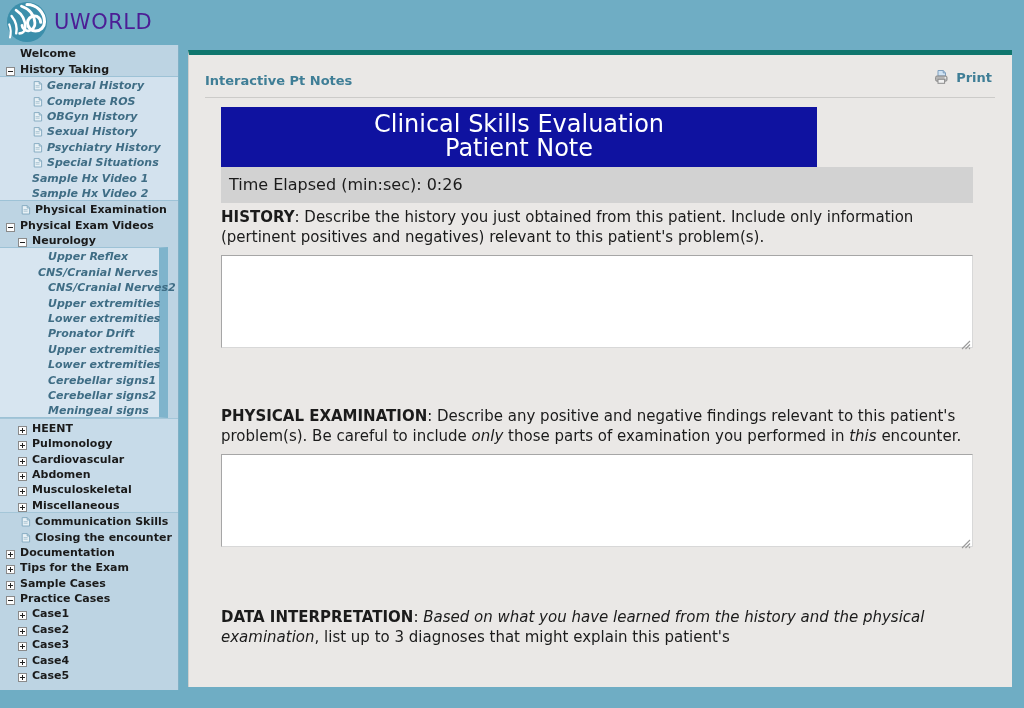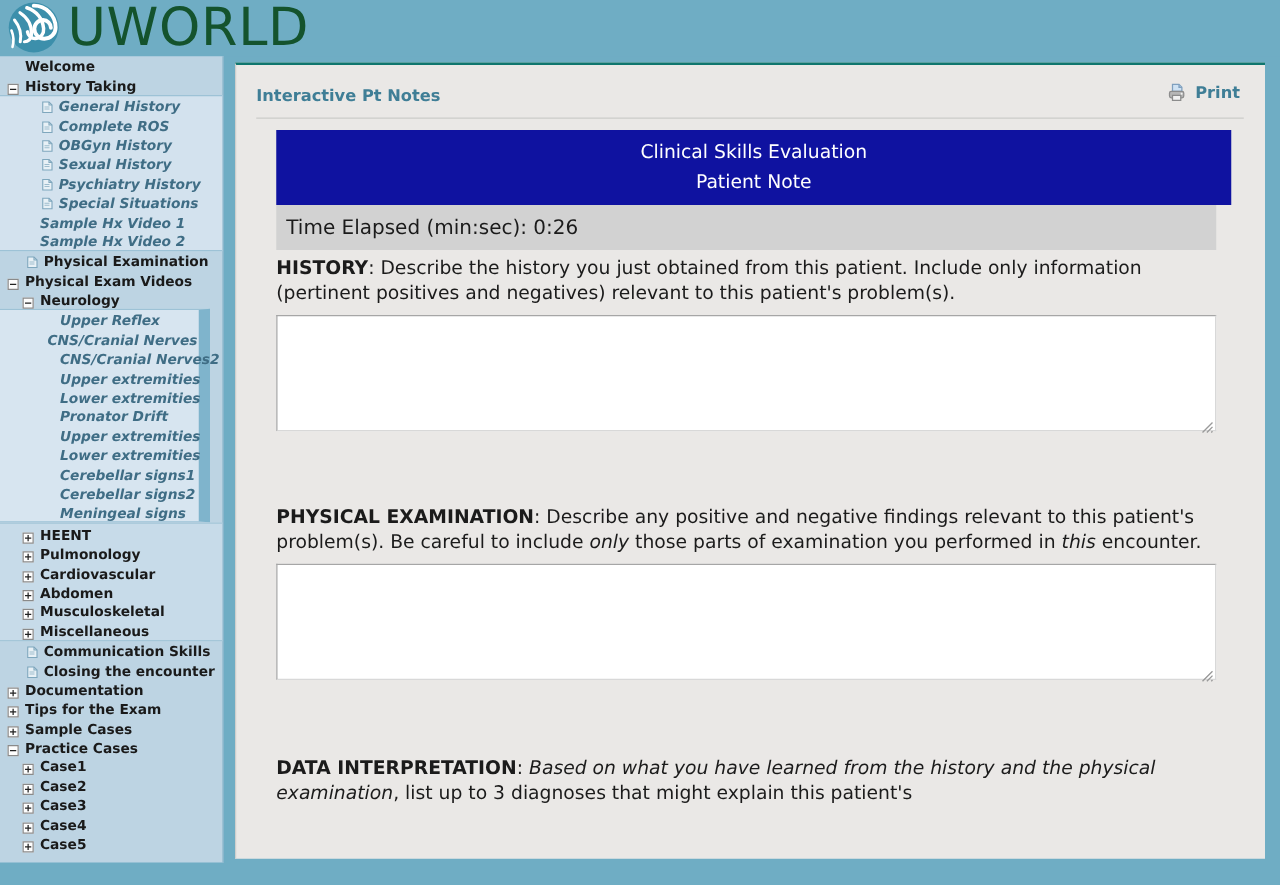--- a/index.html
+++ b/index.html
@@ -17,21 +17,21 @@
   .topbar {
     position: absolute; left: 0; top: 0; width: 1024px; height: 45px;
     background: #6fadc4;
   }
   .logo-wrap {
     position: absolute; left: 6px; top: 1px;
     display: flex; align-items: center; gap: 6px;
   }
   .logo-mark { width: 42px; height: 42px; display: block; }
   .logo-text {
-    font-size: 42px; color: #14532d; letter-spacing: .5px;
+    font-size: 21px; color: #4c1d95; letter-spacing: .5px;
     font-family: "DejaVu Sans", "Liberation Sans", sans-serif;
     font-weight: 400; line-height: 42px;
   }
 
   
   .sidebar {
     position: absolute; left: 0; top: 45px; width: 179px; height: 645px;
     background: #bdd4e3;
     border-right: 1px solid #7fb0c6;
     font-size: 11px;
@@ -79,21 +79,21 @@
     border-top: 1px solid #a4c6d8;
     border-bottom: 1px solid #a4c6d8;
   }
 
   
   .content {
     position: absolute; left: 188px; top: 50px;
     width: 824px; height: 637px;
     background: #eae8e6;
     border-left: 1px solid #cfcfcd;
-    border-top: 2px solid #0f766e;
+    border-top: 5px solid #0f766e;
     overflow: hidden;
   }
   .content-head {
     position: relative; height: 42px;
     padding: 0 18px 0 16px;
   }
   .page-title {
     position: absolute; left: 16px; top: 18px;
     font-size: 13px; font-weight: bold; color: #3f7e96;
   }
@@ -104,23 +104,23 @@
   }
   .print-label { font-size: 13px; font-weight: bold; color: #3f7e96; }
   .head-rule {
     position: absolute; left: 16px; top: 42px; width: 790px;
     height: 1px; background: #cccbc9;
   }
 
   .note-area { padding: 10px 0 0 32px; }
 
   .note-banner {
-    width: 764px; background: #0f12a0;
+    width: 596px; background: #0f12a0;
     color: #ffffff; text-align: center;
-    font-size: 15px; line-height: 24px;
+    font-size: 24px; line-height: 24px;
     padding: 5px 0 7px;
   }
   .timebar {
     width: 752px; background: #d2d2d2;
     font-size: 16px; color: #1b1b1b;
     padding: 8px 0 9px 8px;
   }
 
   .prompt {
     width: 752px; font-size: 15px; line-height: 20px;

